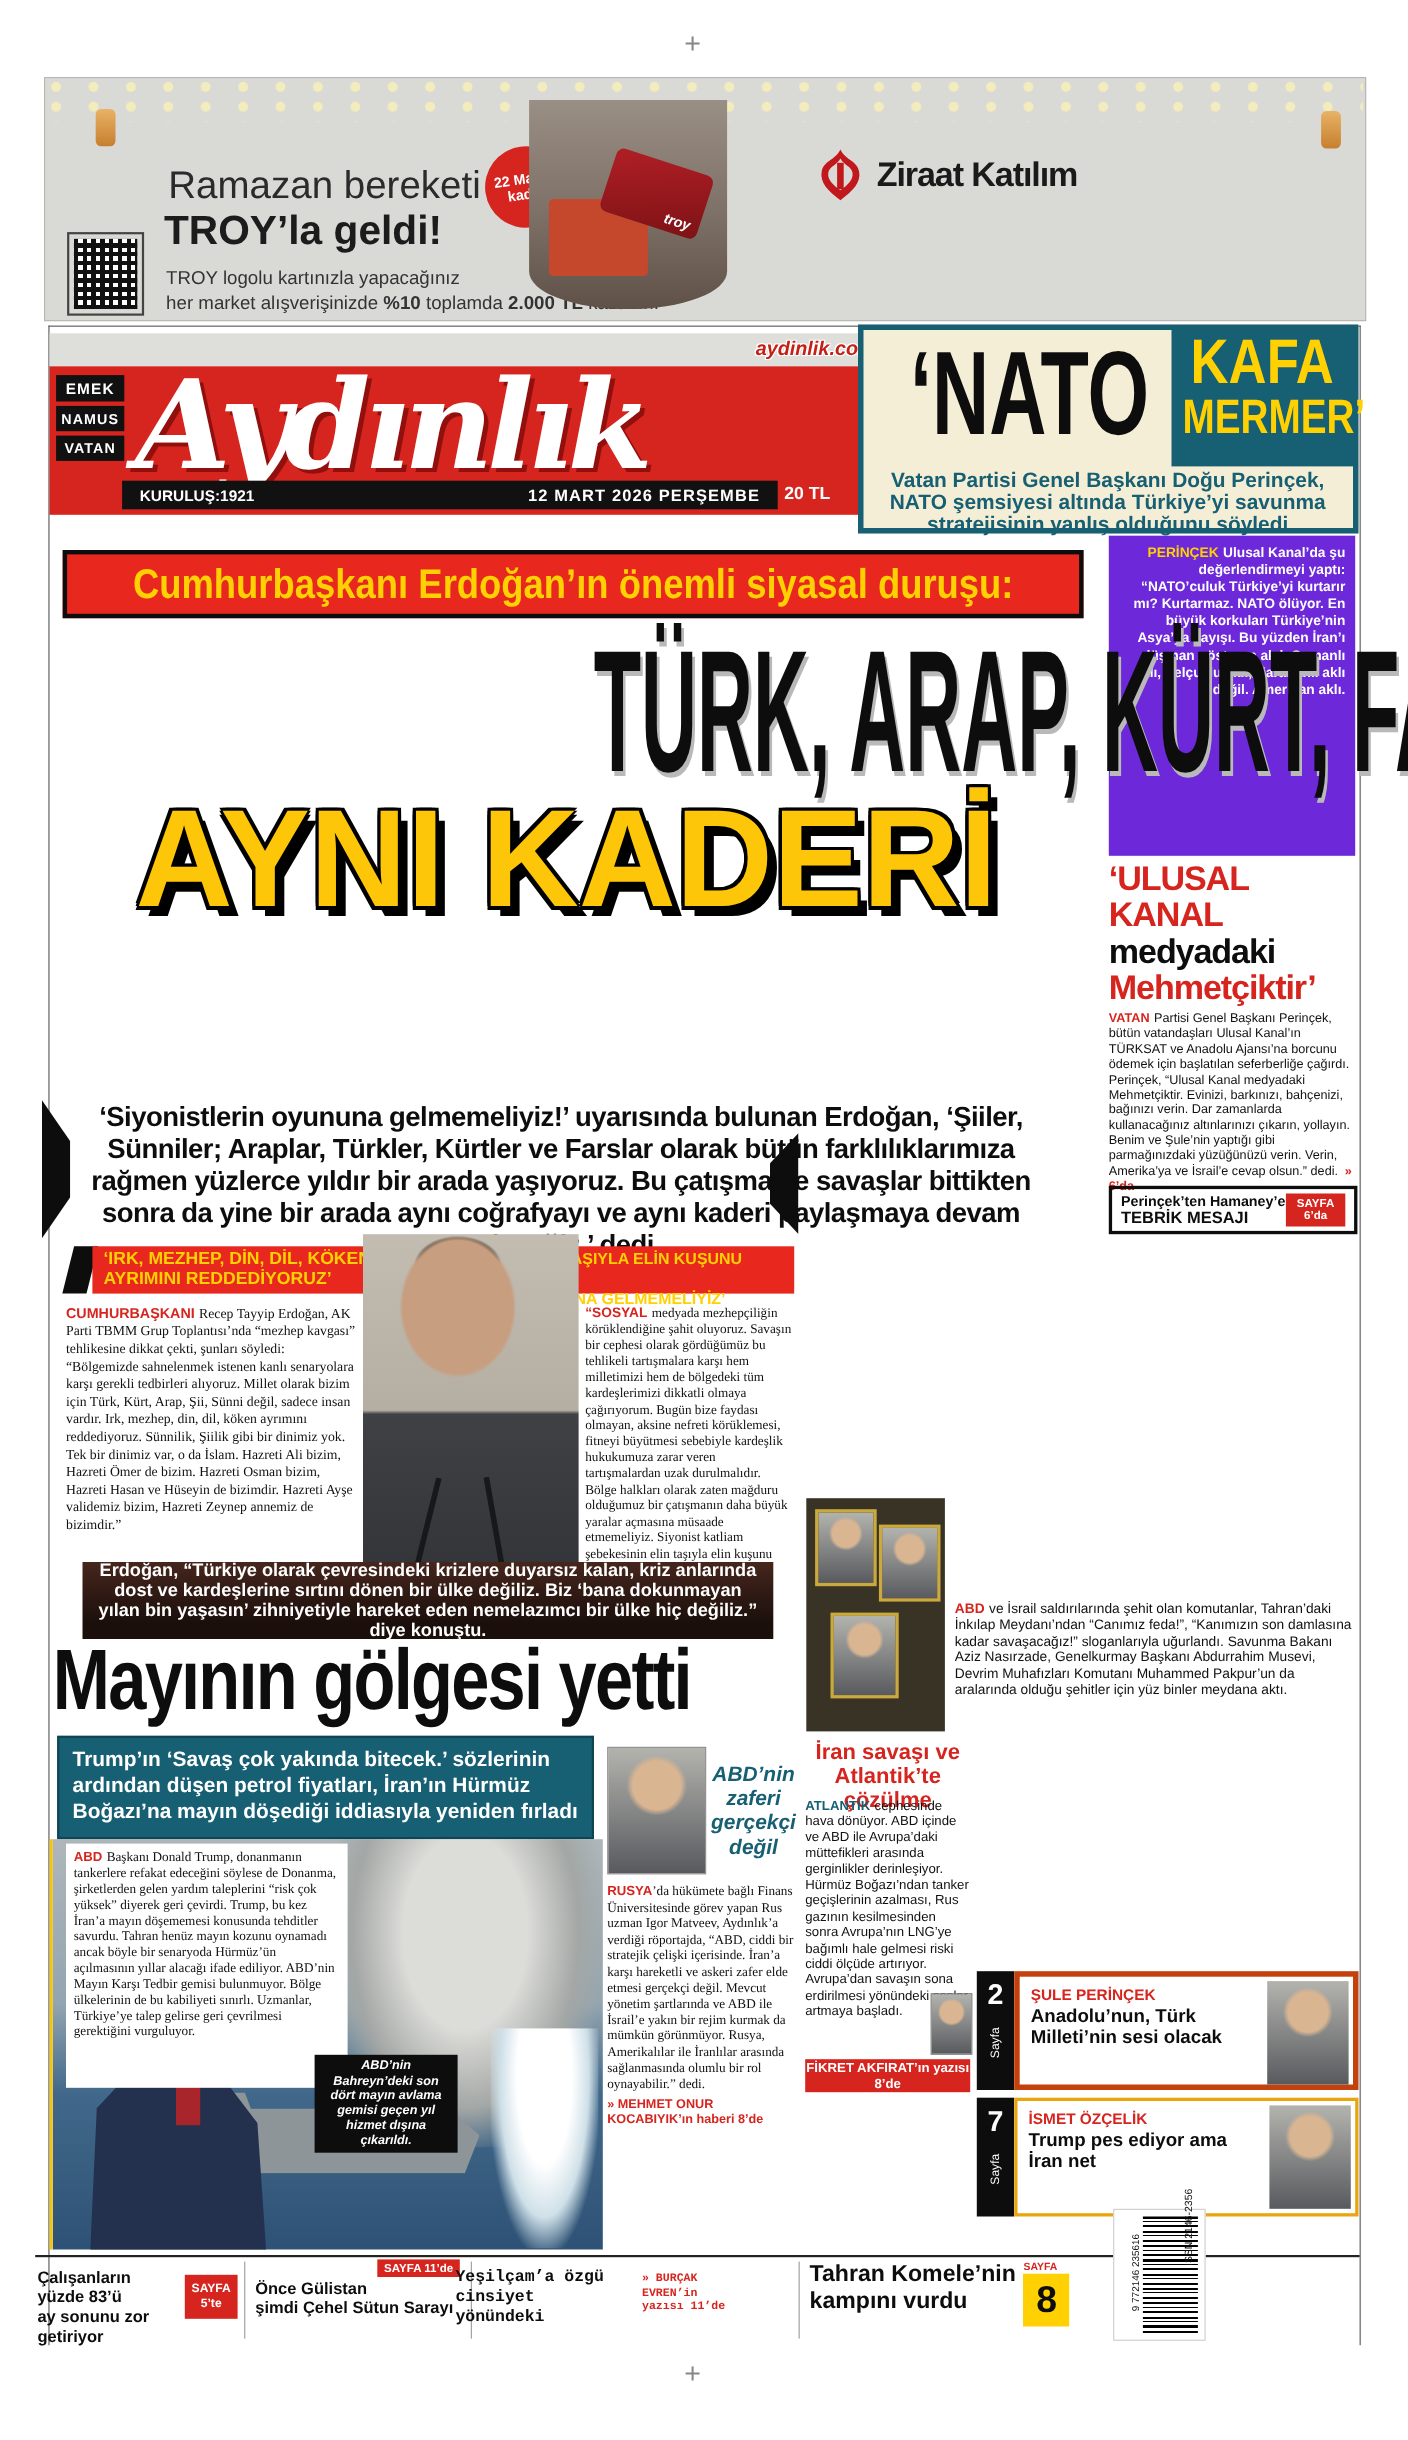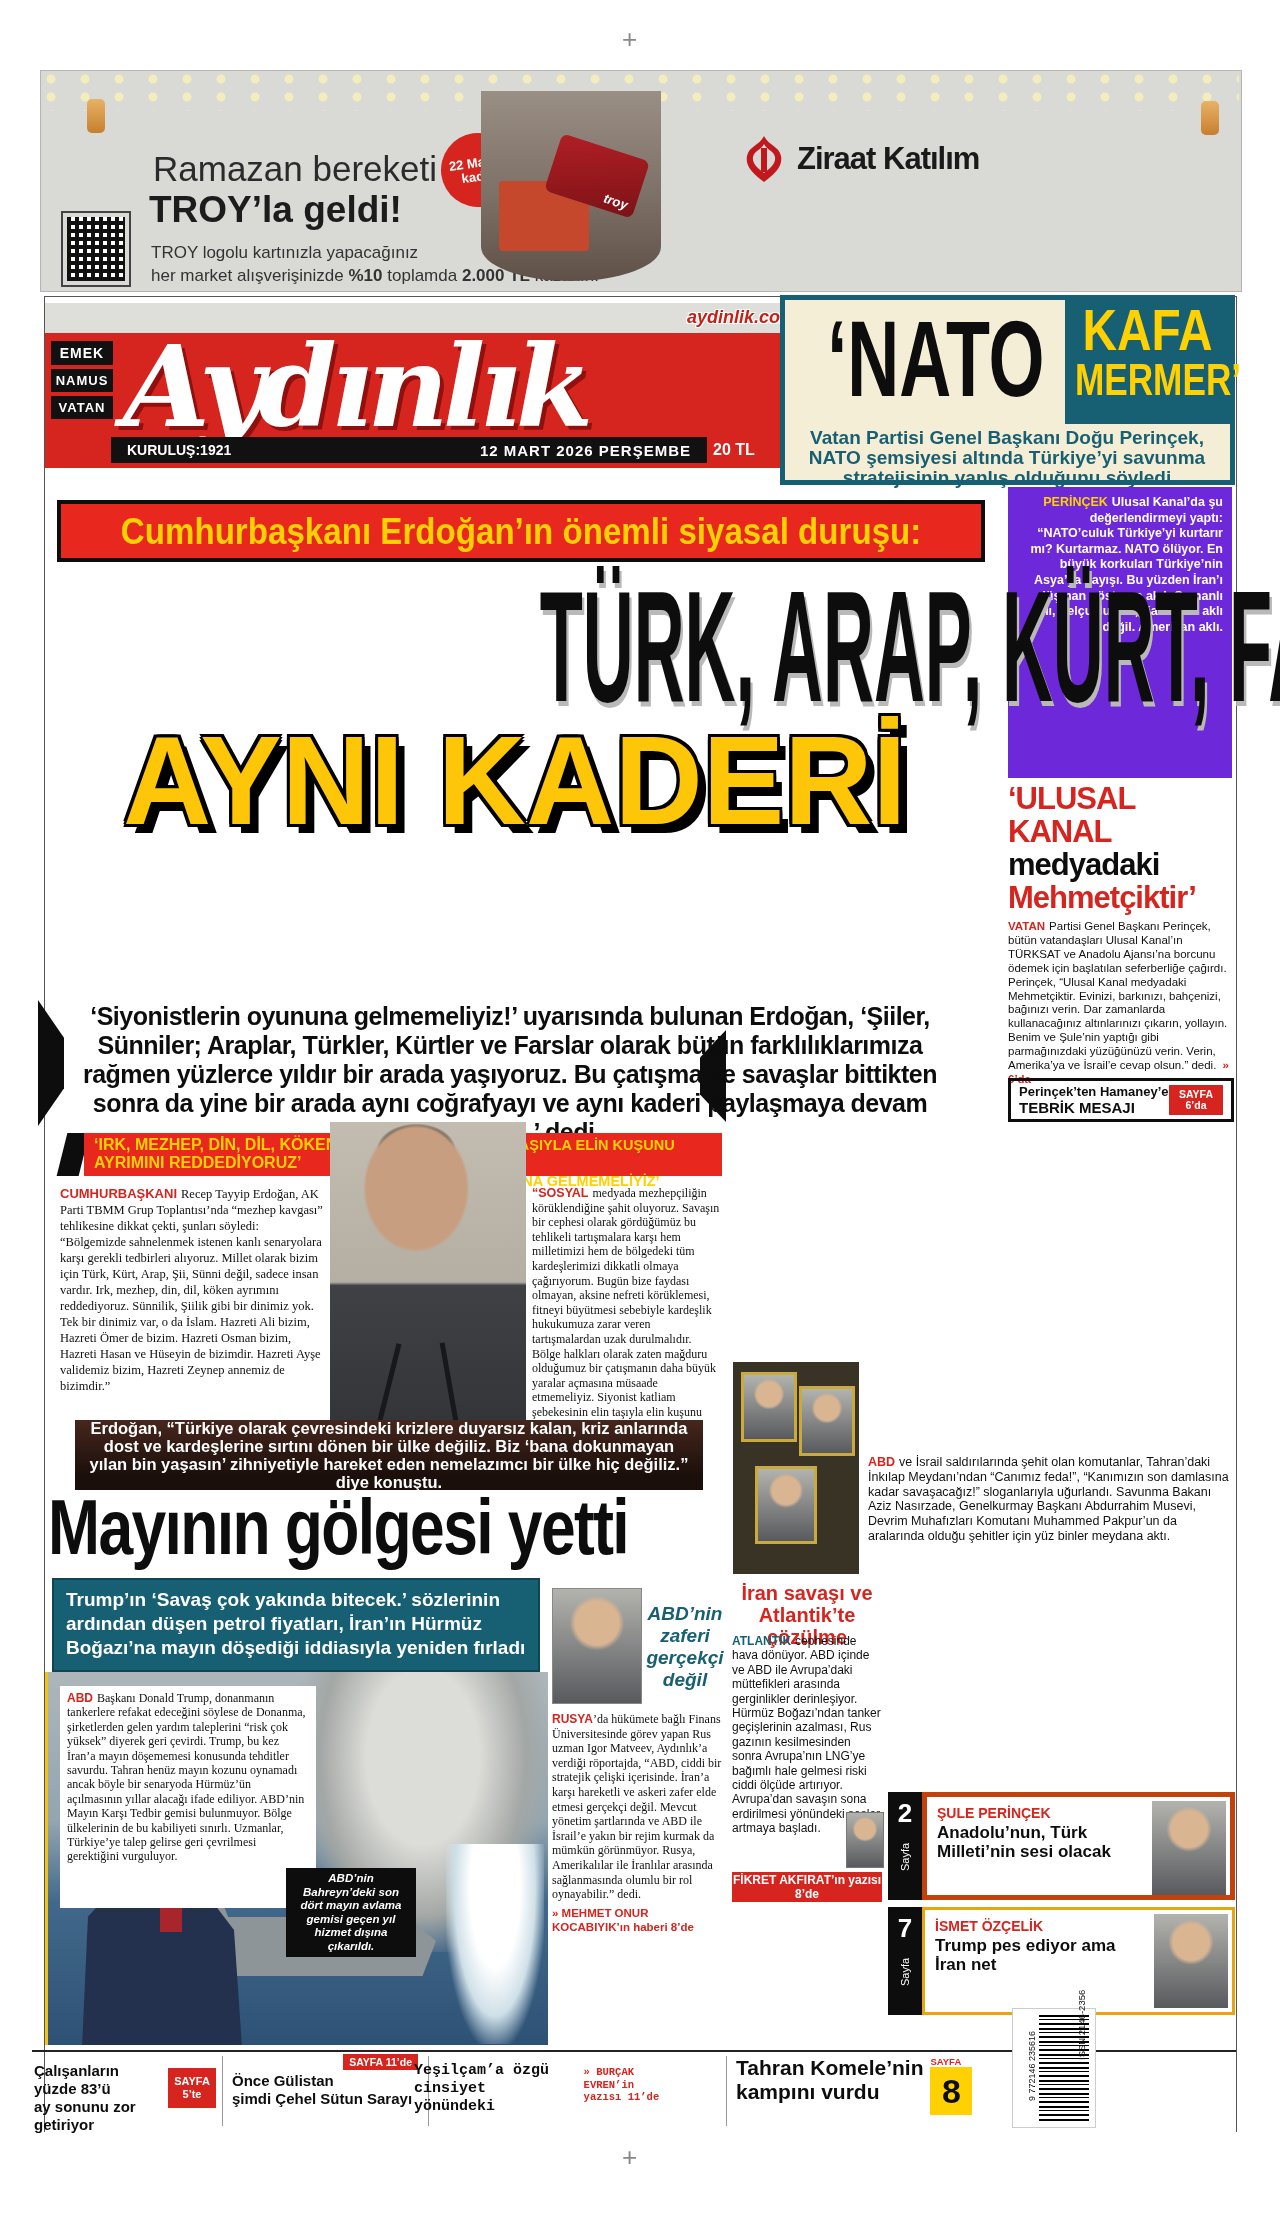--- a/index.html
+++ b/index.html
@@ -178,21 +178,21 @@
     <div class="abs" style="left:398px;top:172px;width:98px;height:200px;background:radial-gradient(ellipse at 50% 22%,#ffffff 0 36%,#cfe0e8 58%,rgba(0,0,0,0) 75%);"></div>
     <div class="abs" style="left:118px;top:212px;width:270px;height:92px;background:#8d9598;clip-path:polygon(0 58%,5% 44%,9% 20%,21% 20%,23% 36%,58% 36%,61% 12%,68% 36%,92% 42%,100% 62%,95% 100%,4% 100%);">
       <span class="abs white b" style="left:200px;top:46px;font-size:20px;opacity:.85;">8</span>
     </div>
     <div class="abs" style="left:0;top:88px;width:212px;height:285px;">
       <div class="abs" style="left:10px;top:62px;width:200px;height:225px;background:#23314e;clip-path:polygon(12% 100%,15% 42%,34% 24%,52% 18%,70% 27%,88% 48%,92% 100%);"></div>
       <div class="abs" style="left:78px;top:0;width:92px;height:112px;background:radial-gradient(ellipse at 50% 55%,#e8b38a 0 62%,rgba(0,0,0,0) 70%);"></div>
       <div class="abs" style="left:74px;top:-8px;width:100px;height:48px;background:radial-gradient(ellipse at 50% 60%,#f0d060 0 60%,rgba(0,0,0,0) 72%);"></div>
       <div class="abs" style="left:112px;top:108px;width:22px;height:64px;background:#a8252b;"></div>
     </div>
-    <div class="abs serif" style="left:12px;top:14px;width:256px;height:222px;background:#fff;padding:5px 7px;box-sizing:border-box;font-size:12px;line-height:14.4px;overflow:hidden;">
+    <div class="abs serif" style="left:12px;top:4px;width:256px;height:222px;background:#fff;padding:5px 7px;box-sizing:border-box;font-size:12px;line-height:14.4px;overflow:hidden;">
       <span class="b red lead-sp" style="font-family:'Liberation Sans',sans-serif;">ABD</span><span>Başkanı Donald Trump, donanmanın tankerlere refakat edeceğini söylese de Donanma, şirketlerden gelen yardım taleplerini “risk çok yüksek” diyerek geri çevirdi. Trump, bu kez İran’a mayın döşememesi konusunda tehditler savurdu. Tahran henüz mayın kozunu oynamadı ancak böyle bir senaryoda Hürmüz’ün açılmasının yıllar alacağı ifade ediliyor. ABD’nin Mayın Karşı Tedbir gemisi bulunmuyor. Bölge ülkelerinin de bu kabiliyeti sınırlı. Uzmanlar, Türkiye’ye talep gelirse geri çevrilmesi gerektiğini vurguluyor.</span>
     </div>
     <div class="abs b i white center" style="left:238px;top:196px;width:130px;background:#0d0d0d;font-size:11.5px;line-height:13.5px;padding:4px 5px;box-sizing:border-box;">ABD’nin Bahreyn’deki son dört mayın avlama gemisi geçen yıl hizmet dışına çıkarıldı.</div>
   </div>
 
   <div class="abs portrait" style="left:552px;top:1588px;width:88px;height:114px;border:1px solid #888;"></div>
   <div class="abs b i teal center" style="left:644px;top:1592px;width:82px;height:110px;font-size:19px;line-height:22px;display:flex;align-items:center;">ABD’nin zaferi gerçekçi değil</div>
   <div class="abs serif" style="left:552px;top:1712px;width:174px;height:300px;font-size:12px;line-height:14.6px;overflow:hidden;">
     <span class="b red" style="font-family:'Liberation Sans',sans-serif;">RUSYA</span><span>’da hükümete bağlı Finans Üniversitesinde görev yapan Rus uzman Igor Matveev, Aydınlık’a verdiği röportajda, “ABD, ciddi bir stratejik çelişki içerisinde. İran’a karşı hareketli ve askeri zafer elde etmesi gerçekçi değil. Mevcut yönetim şartlarında ve ABD ile İsrail’e yakın bir rejim kurmak da mümkün görünmüyor. Rusya, Amerikalılar ile İranlılar arasında sağlanmasında olumlu bir rol oynayabilir.” dedi.</span>
     <div class="pageref" style="font-family:'Liberation Sans',sans-serif;font-size:11.5px;margin-top:4px;">» MEHMET ONUR KOCABIYIK’ın haberi 8’de</div>

